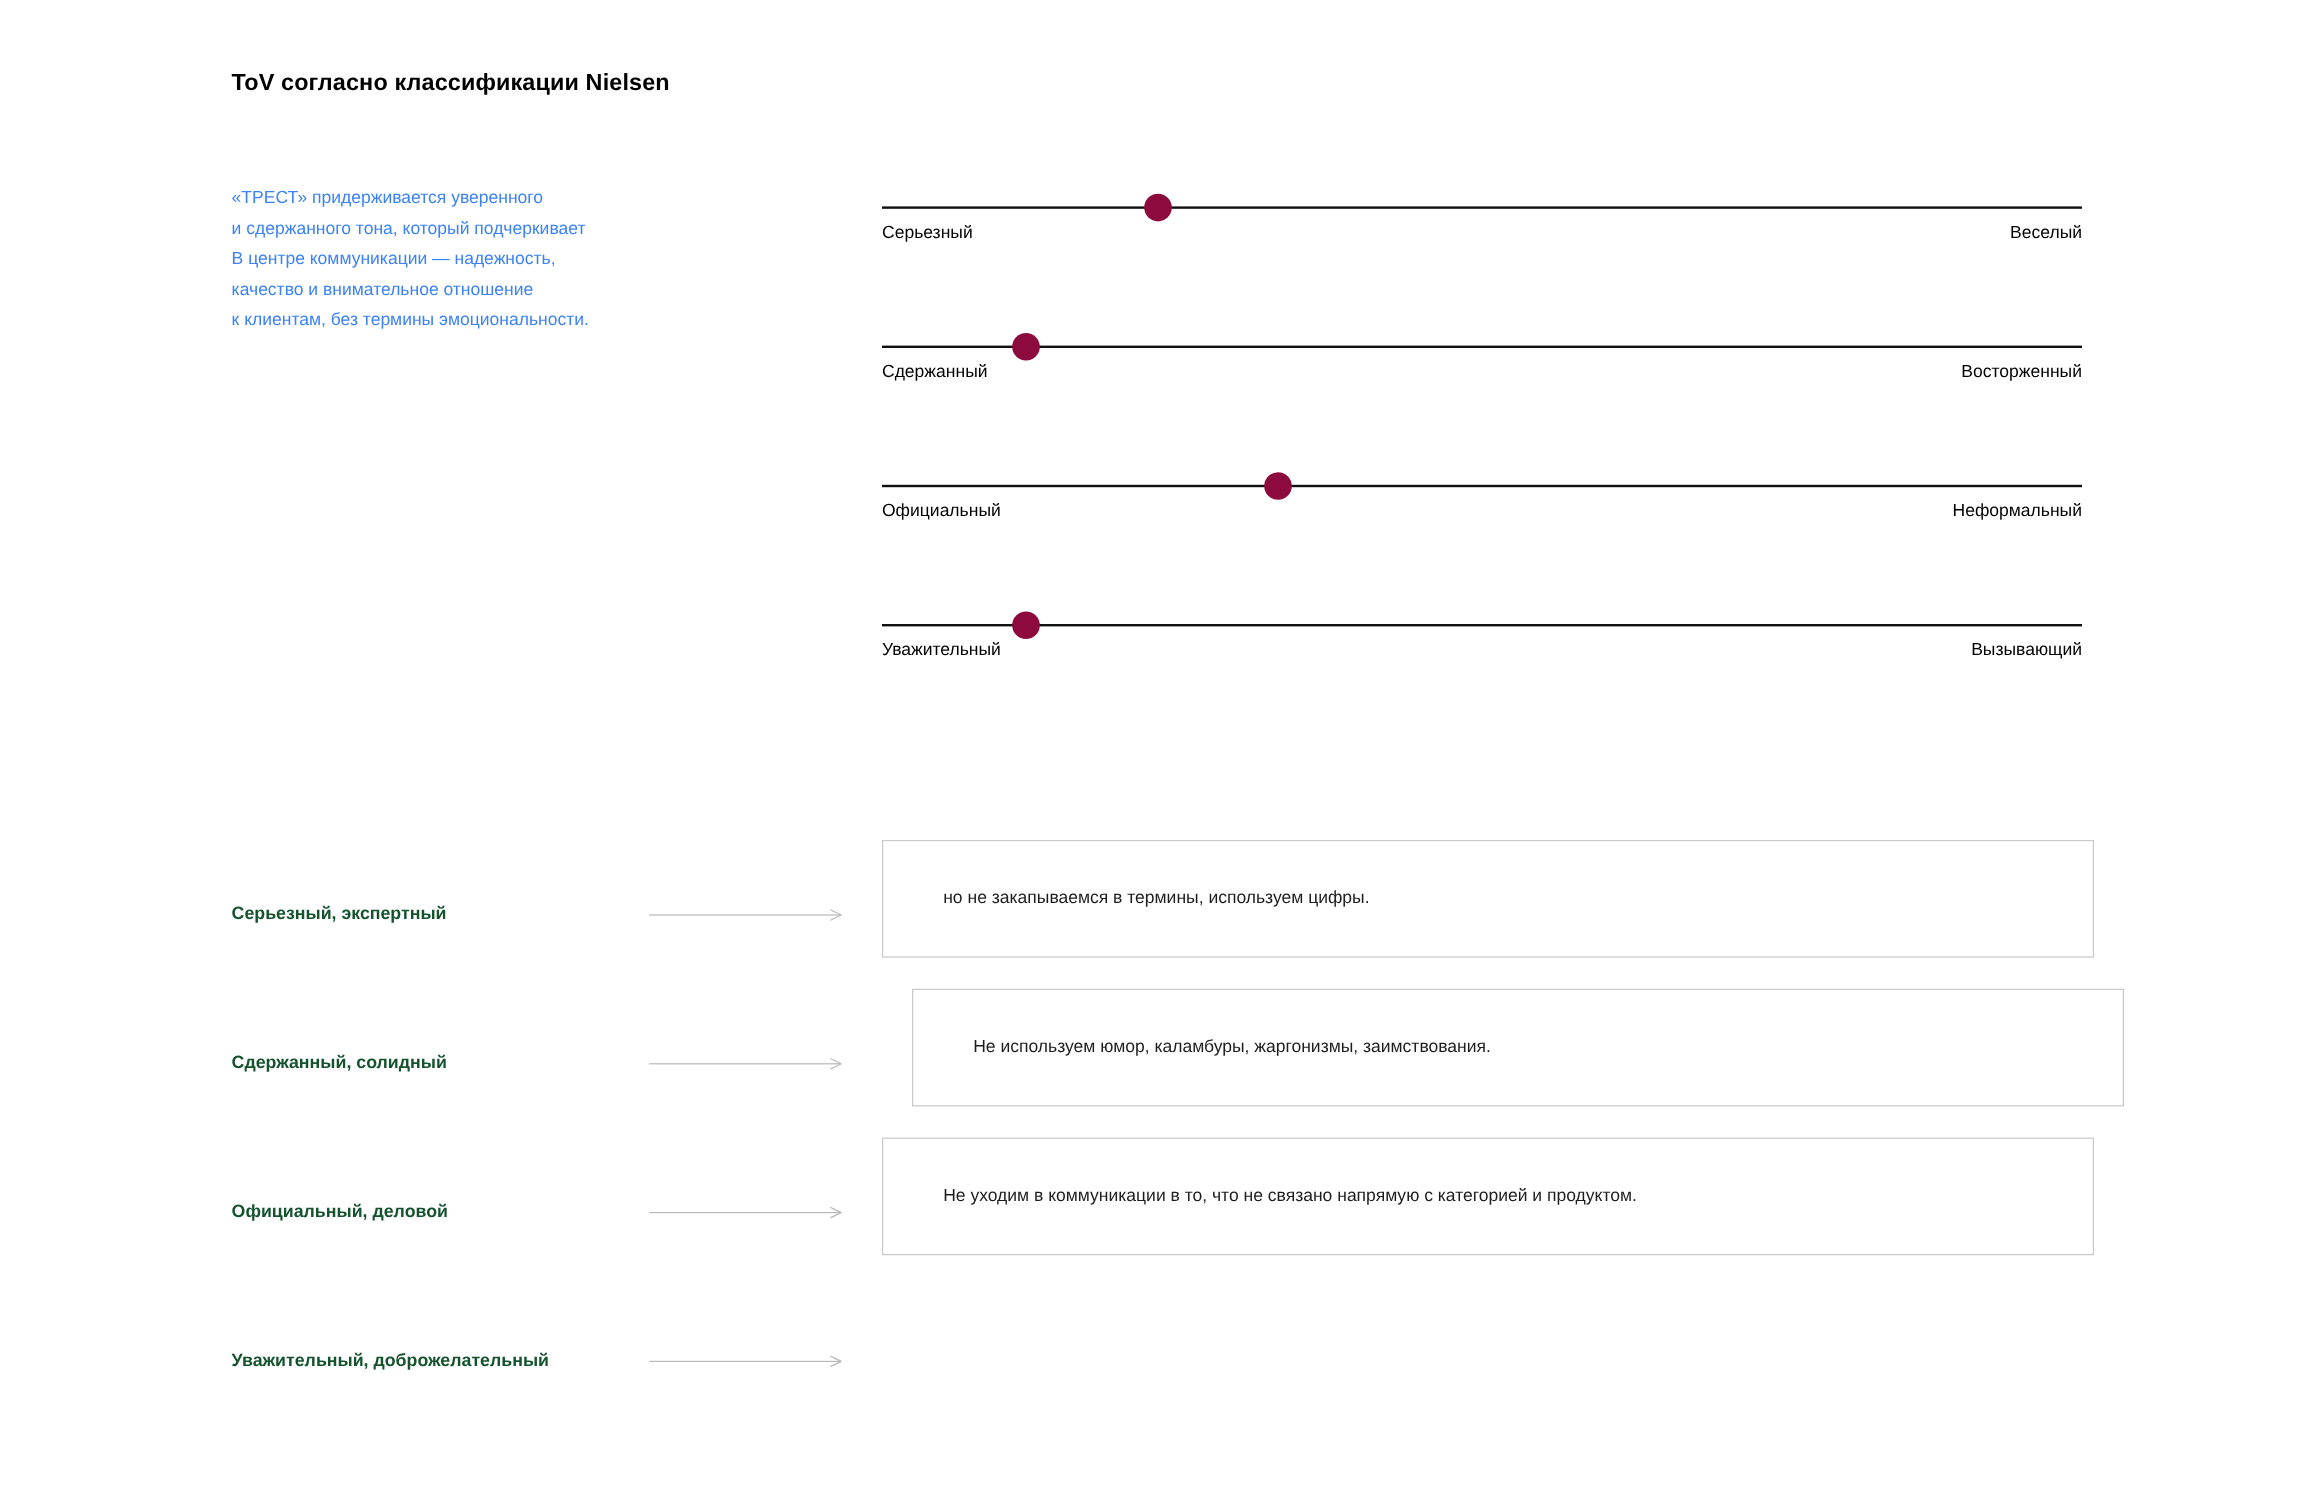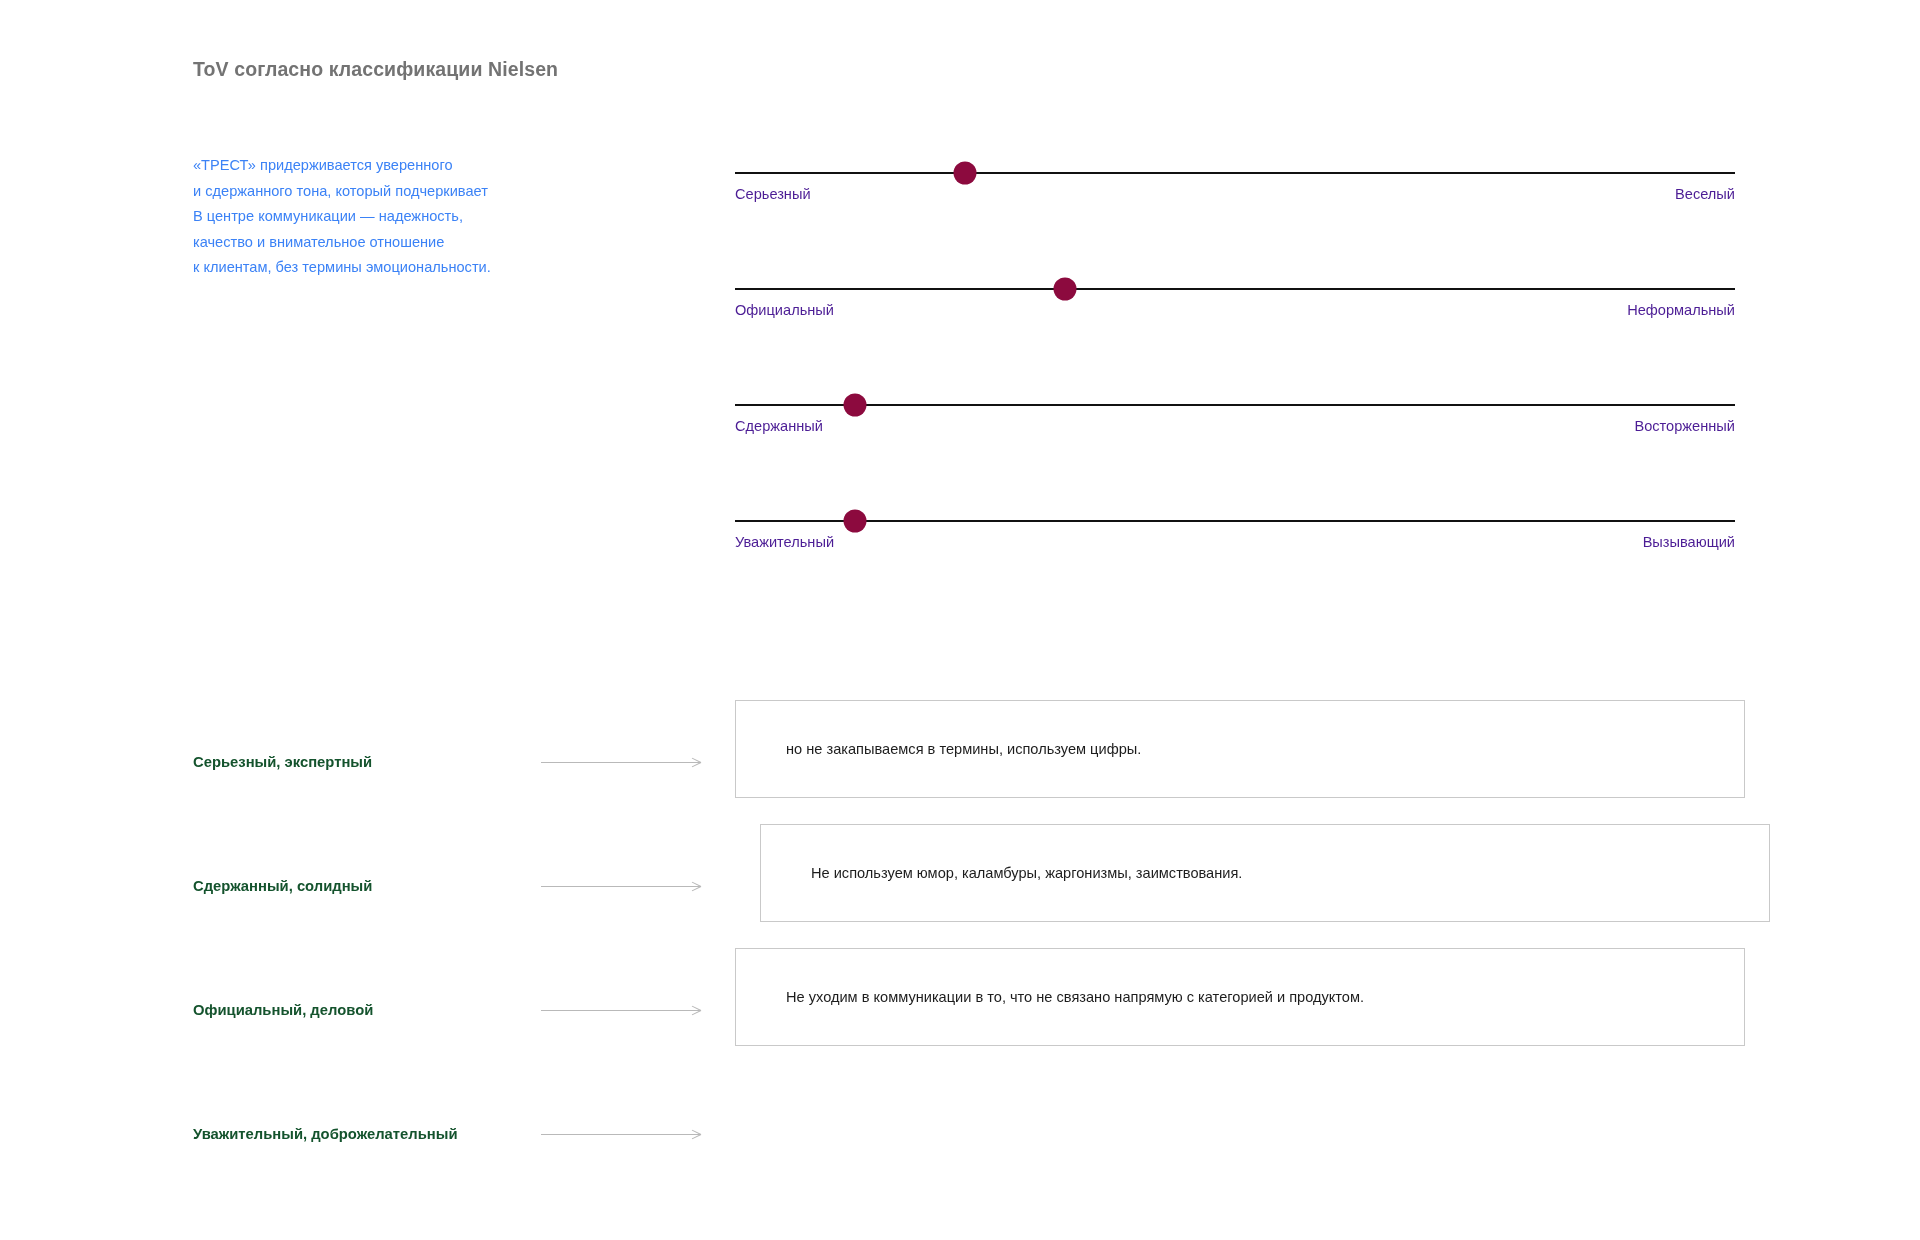--- a/index.html
+++ b/index.html
@@ -18,21 +18,21 @@
   }
 
   
   .page-title {
     position: absolute;
     left: 193px;
     top: 58px;
     font-size: 19.5px;
     font-weight: 700;
     letter-spacing: 0.1px;
-    color: #737373;
+    color: #000000;
     white-space: nowrap;
   }
 
   
   .intro {
     position: absolute;
     left: 193px;
     top: 153px;
     width: 400px;
     font-size: 14.6px;
@@ -71,21 +71,21 @@
     transform: translate(-50%, -50%);
   }
   .slider-labels {
     position: absolute;
     left: 0;
     top: 22px;
     width: 100%;
     display: flex;
     justify-content: space-between;
     font-size: 14.6px;
-    color: #4c1d95;
+    color: #000000;
   }
   .slider-labels .lab { white-space: nowrap; }
 
   
   .principles {
     position: absolute;
     left: 193px;
     top: 700px;
     width: 1560px;
   }
@@ -179,33 +179,33 @@
     <div class="slider-track" style="background: rgb(17, 17, 17);"></div>
     <div class="slider-dot" style="left: 23%; background: rgb(140, 10, 62);"></div>
     <div class="slider-labels">
       <span class="lab">Серьезный</span>
       <span class="lab">Веселый</span>
     </div>
   </div>
 
   <div class="slider-row">
     <div class="slider-track" style="background: rgb(17, 17, 17);"></div>
+    <div class="slider-dot" style="left: 12%; background: rgb(140, 10, 62);"></div>
+    <div class="slider-labels">
+      <span class="lab">Сдержанный</span>
+      <span class="lab">Восторженный</span>
+    </div>
+  </div>
+
+  <div class="slider-row">
+    <div class="slider-track" style="background: rgb(17, 17, 17);"></div>
     <div class="slider-dot" style="left: 33%; background: rgb(140, 10, 62);"></div>
     <div class="slider-labels">
       <span class="lab">Официальный</span>
       <span class="lab">Неформальный</span>
-    </div>
-  </div>
-
-  <div class="slider-row">
-    <div class="slider-track" style="background: rgb(17, 17, 17);"></div>
-    <div class="slider-dot" style="left: 12%; background: rgb(140, 10, 62);"></div>
-    <div class="slider-labels">
-      <span class="lab">Сдержанный</span>
-      <span class="lab">Восторженный</span>
     </div>
   </div>
 
   <div class="slider-row">
     <div class="slider-track" style="background: rgb(17, 17, 17);"></div>
     <div class="slider-dot" style="left: 12%; background: rgb(140, 10, 62);"></div>
     <div class="slider-labels">
       <span class="lab">Уважительный</span>
       <span class="lab">Вызывающий</span>
     </div>

